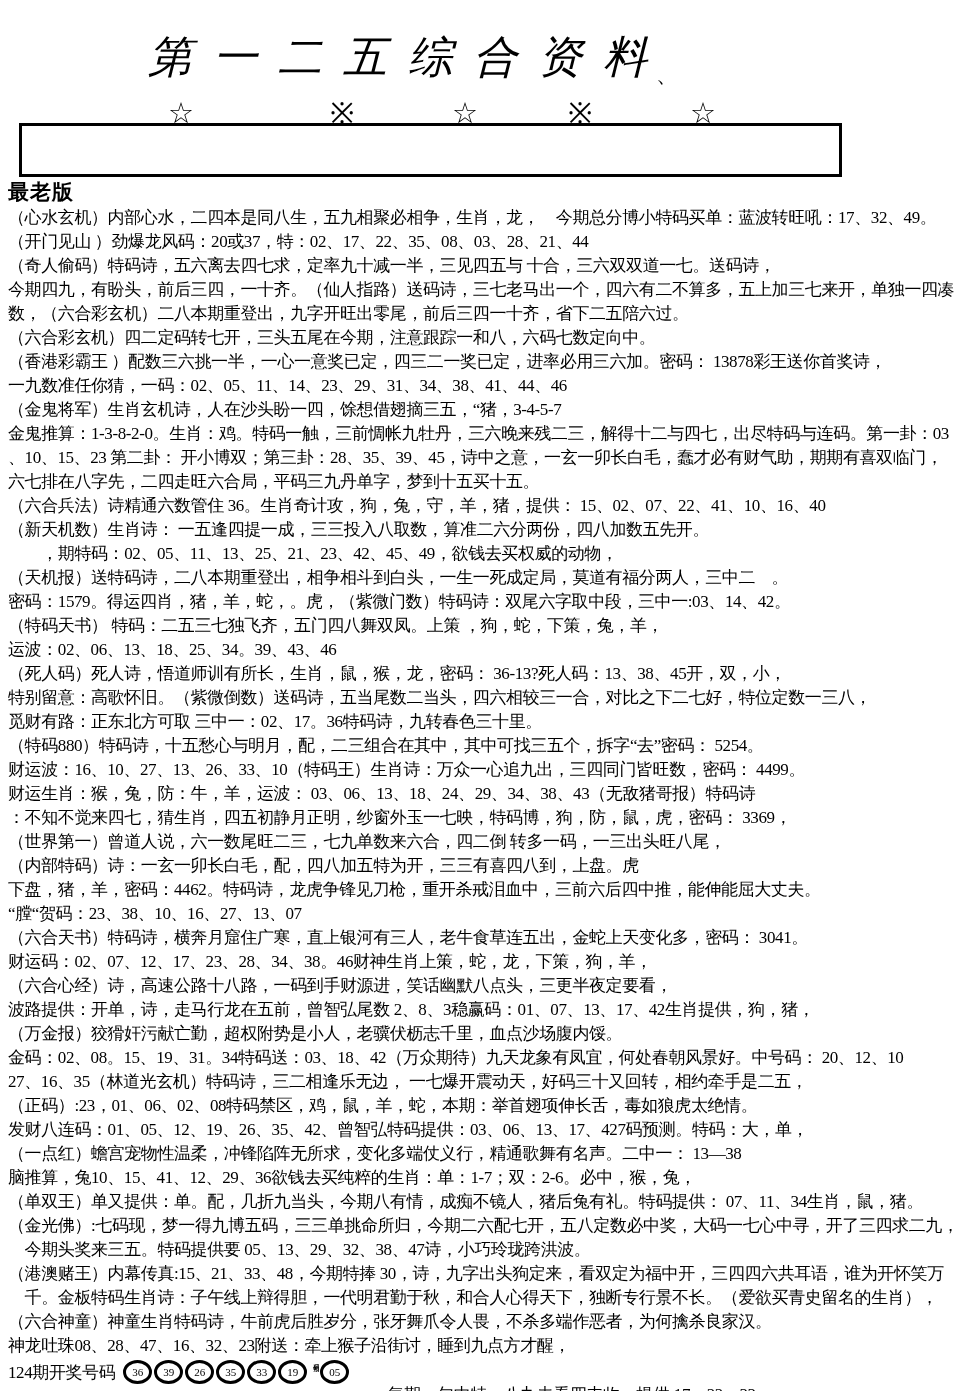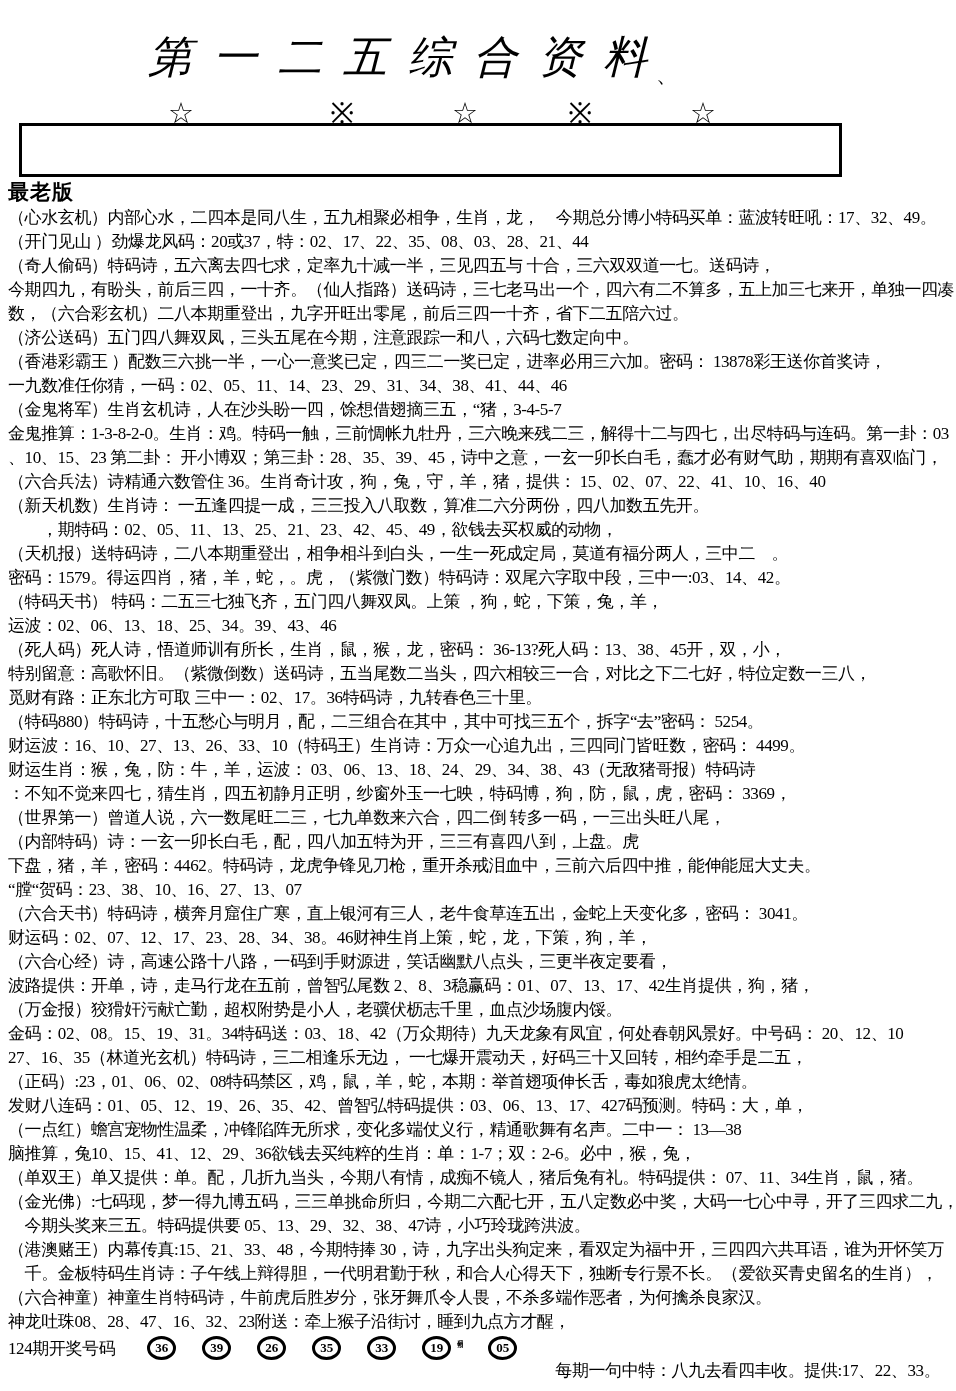--- a/index.html
+++ b/index.html
@@ -24,23 +24,22 @@
   }
   .section-label { font-size:21px; font-weight:bold; margin:3px 0 0 8px; height:24px; line-height:24px; letter-spacing:1px; }
   .body-lines { margin:2px 0 0 8px; width:946px; overflow:hidden; }
   .line { font-size:17px; height:24px; line-height:24px; white-space:nowrap; letter-spacing:-0.4px; overflow:hidden; }
   .results-row { display:flex; align-items:center; margin-left:8px; height:28px; font-size:17px; }
   .results-label { letter-spacing:-0.4px; margin-right:8px; white-space:nowrap;text-align:right; }
   .circle-num {
     width:29px; height:24px; flex:0 0 auto;
     border:3px solid #000; border-radius:50%;
     display:flex; align-items:center; justify-content:center;
-    font-weight:bold; font-size:13px; margin-right:2px;
+    font-weight:normal; font-size:11px; margin-right:2px;
     font-family:"Liberation Serif",serif;
-    margin-left:24px;
   }
   .special-label {
     writing-mode:vertical-rl; text-orientation:upright;
     font-size:7px; line-height:1; width:9px; height:27px;
     overflow:hidden; margin:0 1px; flex:0 0 auto;
   }
   .results-note { margin-left:36px; letter-spacing:-0.4px; white-space:nowrap;margin-top:45px; }
 </style>
 </head>
 <body>
@@ -60,26 +59,27 @@
 <div class="frame-box"></div>
 
 <div class="section-label">最老版</div>
 
 <div class="body-lines">
     <p class="line">（心水玄机）内部心水，二四本是同八生，五九相聚必相争，生肖，龙，　今期总分博小特码买单：蓝波转旺吼：17、32、49。</p>
     <p class="line">（开门见山 ）劲爆龙风码：20或37，特：02、17、22、35、08、03、28、21、44</p>
     <p class="line">（奇人偷码）特码诗，五六离去四七求，定率九十减一半，三见四五与 十合，三六双双道一七。送码诗，</p>
     <p class="line">今期四九，有盼头，前后三四，一十齐。（仙人指路）送码诗，三七老马出一个，四六有二不算多，五上加三七来开，单独一四凑合</p>
     <p class="line">数，（六合彩玄机）二八本期重登出，九字开旺出零尾，前后三四一十齐，省下二五陪六过。</p>
-    <p class="line">（济公送码）五门四八舞双凤，三头五尾在今期，注意跟踪一和八，六码七数定向中。</p>
+    <p class="line">（六合彩玄机）四二定码转七开，三头五尾在今期，注意跟踪一和八，六码七数定向中。</p>
     <p class="line">（香港彩霸王 ）配数三六挑一半，一心一意奖已定，四三二一奖已定，进率必用三六加。密码： 13878彩王送你首奖诗，</p>
     <p class="line">一九数准任你猜，一码：02、05、11、14、23、29、31、34、38、41、44、46</p>
     <p class="line">（金鬼将军）生肖玄机诗，人在沙头盼一四，馀想借翅摘三五，“猪，3-4-5-7</p>
     <p class="line">金鬼推算：1-3-8-2-0。生肖：鸡。特码一触，三前惆帐九牡丹，三六晚来残二三，解得十二与四七，出尽特码与连码。第一卦：03</p>
     <p class="line">、10、15、23 第二卦： 开小博双；第三卦：28、35、39、45，诗中之意，一玄一卯长白毛，蠢才必有财气助，期期有喜双临门，</p>
+    <p class="line">六七排在八字先，二四走旺六合局，平码三九丹单字，梦到十五买十五。</p>
     <p class="line">（六合兵法）诗精通六数管住 36。生肖奇计攻，狗，兔，守，羊，猪，提供： 15、02、07、22、41、10、16、40</p>
     <p class="line">（新天机数）生肖诗： 一五逢四提一成，三三投入八取数，算准二六分两份，四八加数五先开。</p>
     <p class="line">　　，期特码：02、05、11、13、25、21、23、42、45、49，欲钱去买权威的动物，</p>
     <p class="line">（天机报）送特码诗，二八本期重登出，相争相斗到白头，一生一死成定局，莫道有福分两人，三中二　。</p>
     <p class="line">密码：1579。得运四肖，猪，羊，蛇，。虎，（紫微门数）特码诗：双尾六字取中段，三中一:03、14、42。</p>
     <p class="line">（特码天书） 特码：二五三七独飞齐，五门四八舞双凤。上策 ，狗，蛇，下策，兔，羊，</p>
     <p class="line">运波：02、06、13、18、25、34。39、43、46</p>
     <p class="line">（死人码）死人诗，悟道师训有所长，生肖，鼠，猴，龙，密码： 36-13?死人码：13、38、45开，双，小，</p>
     <p class="line">特别留意：高歌怀旧。（紫微倒数）送码诗，五当尾数二当头，四六相较三一合，对比之下二七好，特位定数一三八，</p>
     <p class="line">觅财有路：正东北方可取 三中一：02、17。36特码诗，九转春色三十里。</p>

